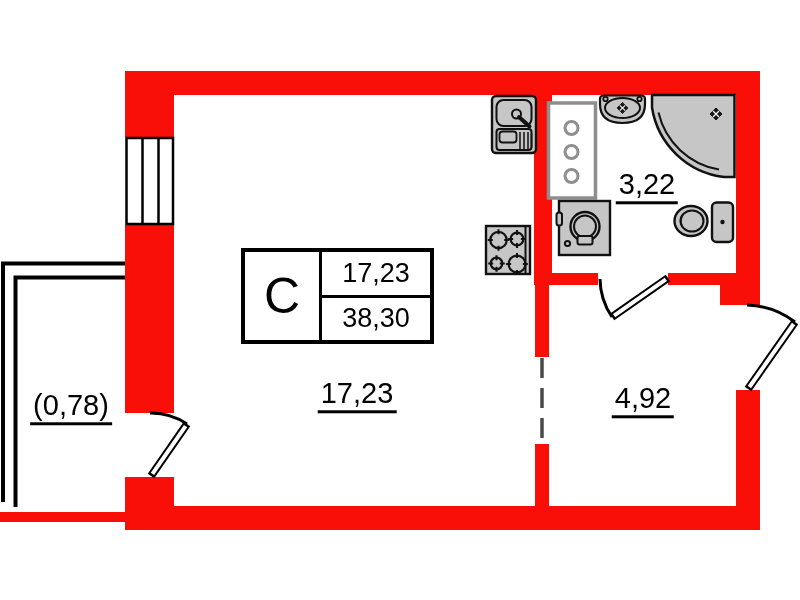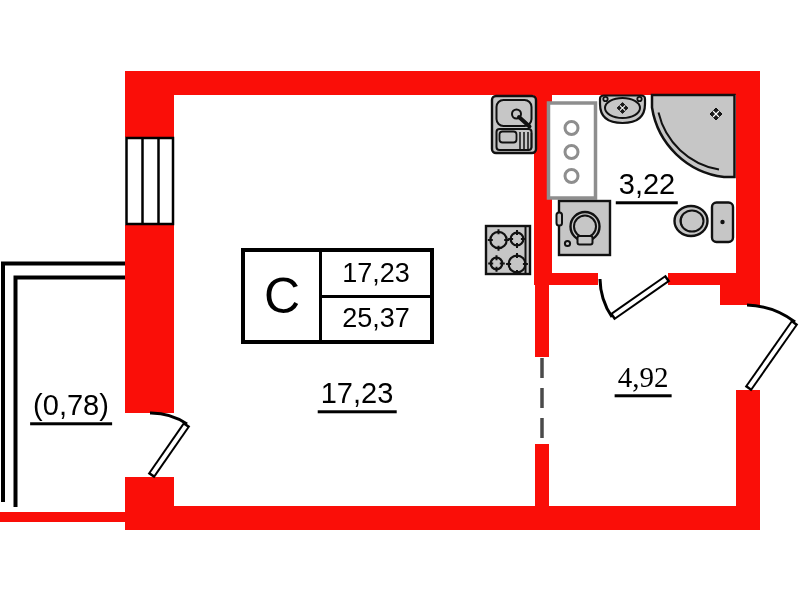--- a/index.html
+++ b/index.html
@@ -157,30 +157,30 @@
   </svg>
 
   <div class="area-label" style="left:357px;top:396px;">
     <span class="u">17,23</span>
   </div>
 
   <div class="area-label" style="left:647px;top:187px;">
     <span class="u">3,22</span>
   </div>
 
-  <div class="area-label" style="left:643px;top:380px;font-family:Liberation Serif, serif;">
+  <div class="area-label" style="left:643px;top:401px;">
     <span class="u">4,92</span>
   </div>
 
 
   <div class="area-label" style="left:71px;top:408px;">
     <span class="u">(0,78)</span>
   </div>
 
   <div class="area-table">
     <div class="type-cell">С</div>
     <div class="rows-col">
       <div class="t-row">17,23</div>
-      <div class="t-row">25,37</div>
+      <div class="t-row">38,30</div>
     </div>
   </div>
 
 </div>
 
 </body></html>

